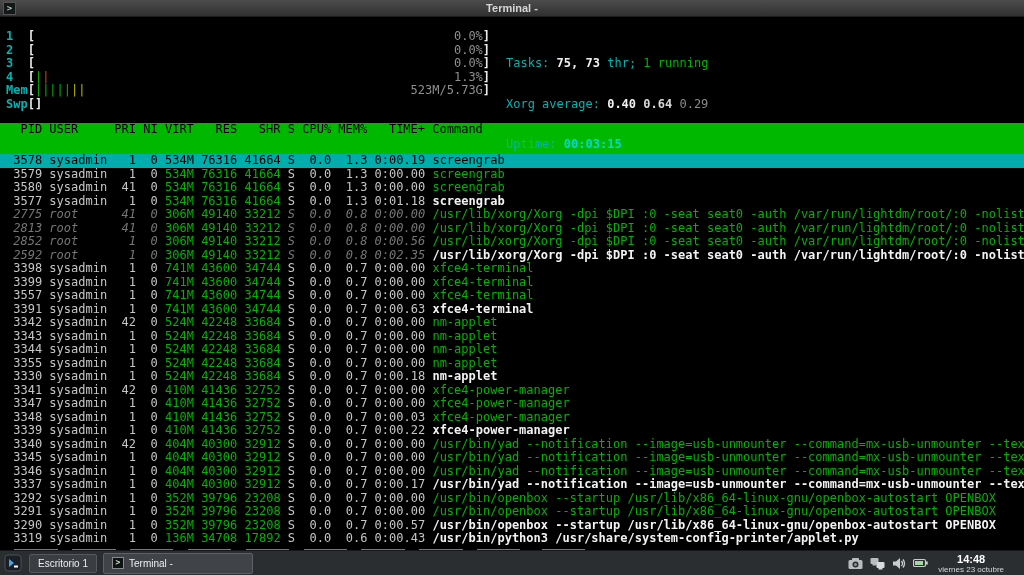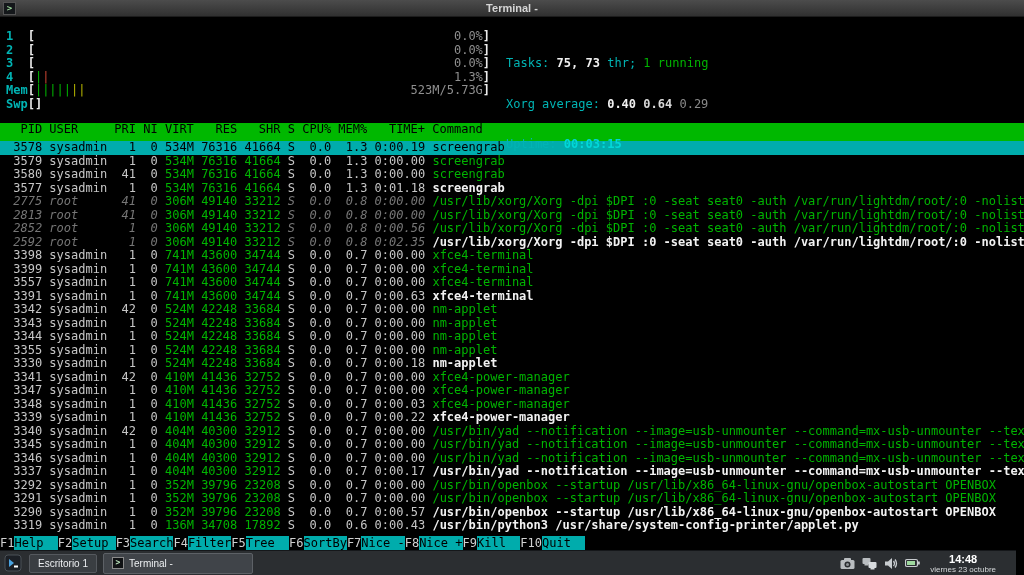--- a/index.html
+++ b/index.html
@@ -28,37 +28,37 @@
   .hinfo { position:absolute; left:506px; top:13px; white-space:pre; }
   .hline { height:13.5px; }
   .cyan { color:#00b4b4; }
   .cyb  { color:#00d8d8; font-weight:bold; }
   .bw   { color:#f0f0f0; font-weight:bold; }
   .w2   { color:#d8d8d8; font-weight:bold; }
   .dim2 { color:#8a8a8a; }
   .grn  { color:#00b400; }
 
   .blankline { height:12px; }
-  .table-header { background:#00b800; color:#000; white-space:pre; height:18px; padding-left:6px; }
+  .table-header { background:#00b800; color:#000; white-space:pre; height:31px; padding-left:6px; }
   .prow { white-space:pre; height:13.5px; padding-left:6px; overflow:hidden; }
   .c-std { color:#c6c6c6; }
   .c-grn { color:#00b400; }
   .prow .c-cmd { color:#c6c6c6; }
   .prow.thread .c-cmd { color:#00b400; }
   .prow.proc .c-cmd { color:#f2f2f2; font-weight:bold; }
   .prow.dim .c-std { color:#767676;font-style:italic; }
   .prow.selected { background:#00acac; }
   .prow.selected span { color:#000 !important; font-weight:normal;margin-top:28px; }
 
   .fnbar { white-space:pre; height:13.5px; margin-top:4px; }
   .fn-key { color:#d0d0d0; background:#000; }
   .fn-label { color:#000; background:#00acac; }
 
   
-  .panel { position:absolute; bottom:0; left:0; right:8px; height:25px; background:#2b2e31;
+  .panel { position:absolute; bottom:0; left:0; right:0; height:25px; background:#2b2e31;
     border-top:1px solid #15171a; display:flex; align-items:center;
     font-family:"Liberation Sans",sans-serif; }
   .menu-btn { width:26px; height:25px; display:flex; align-items:center; justify-content:center; }
   .ws-btn { height:19px; margin-left:3px; padding:0 8px; background:#3a3e42; border:1px solid #55595e;
     border-radius:2px; display:flex; align-items:center; color:#eceff1; font-size:10px; }
   .task-btn { height:21px; margin-left:6px; padding:0 8px; width:150px; background:#404449;
     border:1px solid #5d6166; border-radius:2px; display:flex; align-items:center; gap:5px;
     color:#eceff1; font-size:10px; overflow:hidden; }
   .task-ico { width:12px; height:12px; background:#101214; border:1px solid #8a8a8a;
     color:#bfe8bf; font:bold 8px/10px "DejaVu Sans Mono",monospace; text-align:center; flex:0 0 auto; }

